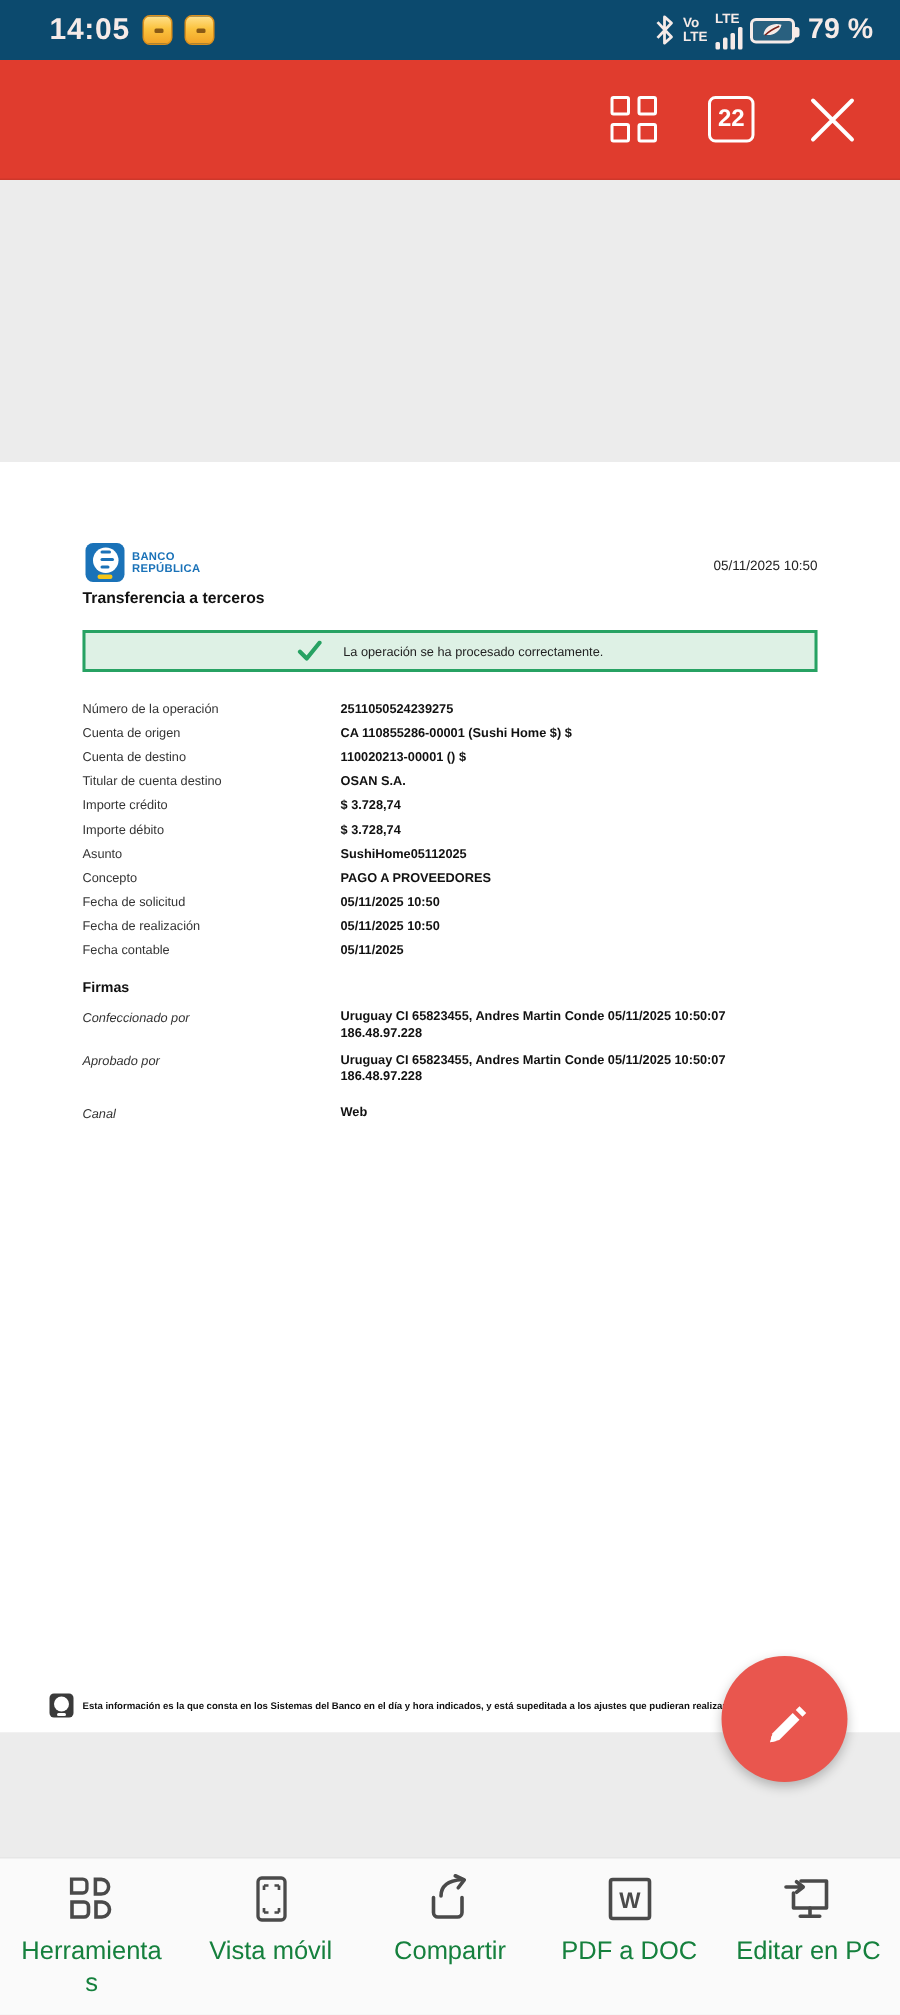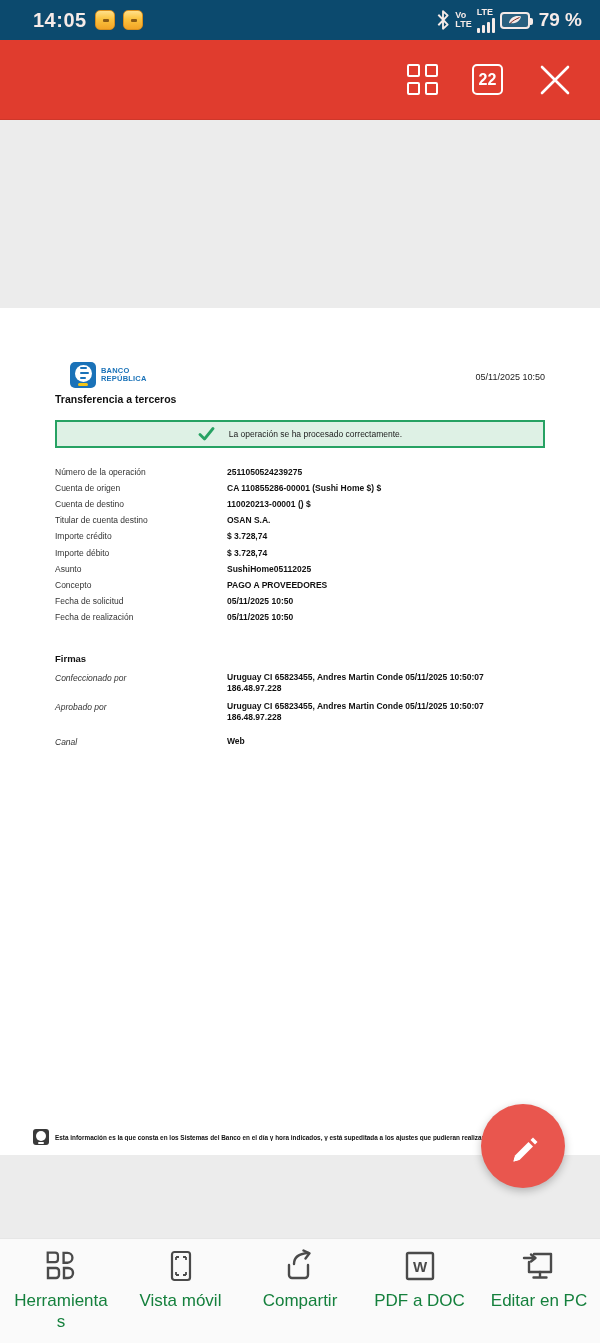--- a/index.html
+++ b/index.html
@@ -34,21 +34,21 @@
   .tb-grid i { border:2.5px solid #fff; border-radius:2px; }
   .tb-pagebox { width:31px; height:31px; border:2.5px solid #fff; border-radius:5px;
     color:#fff; font-size:16px; font-weight:bold; display:flex; align-items:center; justify-content:center; }
 
   
   .viewer-gap-top { left:0; top:120px; width:600px; height:188px; background:#ececec; }
   .page { left:0; top:308px; width:600px; height:847px; background:#fff; }
   .viewer-gap-bottom { left:0; top:1155px; width:600px; height:83px; background:#ececec; }
 
   
-  .logo-row { left:70px; top:362px; display:flex; align-items:center; gap:5px; }
+  .logo-row { left:57px; top:362px; display:flex; align-items:center; gap:5px; }
   .logo-sq { width:26px; height:26px; background:#1a72b8; border-radius:5px; position:relative; }
   .logo-sq .circ { position:absolute; left:4.5px; top:2.5px; width:17px; height:17px; background:#fff;
     border-radius:50%; overflow:hidden; }
   .logo-sq .circ i { display:block; height:2.4px; background:#1a72b8; margin:2.6px 2px 0 5px; border-radius:2px; }
   .logo-sq .bar { position:absolute; left:8px; bottom:2px; width:10px; height:3.5px; background:#f5c country; background:#f5c518; border-radius:2px; }
   .logo-text { color:#1a72b8; font-size:7.5px; font-weight:bold; line-height:8.5px; letter-spacing:.2px; }
 
   .doc-date { left:0; top:372px; width:545px; text-align:right; font-size:9px; color:#222; }
   .doc-title { left:55px; top:393px; font-size:10.5px; font-weight:bold; color:#111; }
 
@@ -206,20 +206,24 @@
       <span class="fvalue">PAGO A PROVEEDORES</span>
     </div>
   <div class="frow">
       <span class="flabel">Fecha de solicitud</span>
       <span class="fvalue">05/11/2025 10:50</span>
     </div>
   <div class="frow">
       <span class="flabel">Fecha de realización</span>
       <span class="fvalue">05/11/2025 10:50</span>
     </div>
+  <div class="frow">
+      <span class="flabel">Fecha contable</span>
+      <span class="fvalue">05/11/2025</span>
+    </div>
 </div>
 
 <div class="abs sig-title">Firmas</div>
 <div class="abs sigs">
   <div class="srow">
     <span class="flabel">Confeccionado por</span>
     <span class="sval"><span>Uruguay CI 65823455, Andres Martin Conde 05/11/2025 10:50:07</span><br><span>186.48.97.228</span></span>
   </div>
   <div class="srow">
     <span class="flabel">Aprobado por</span>

